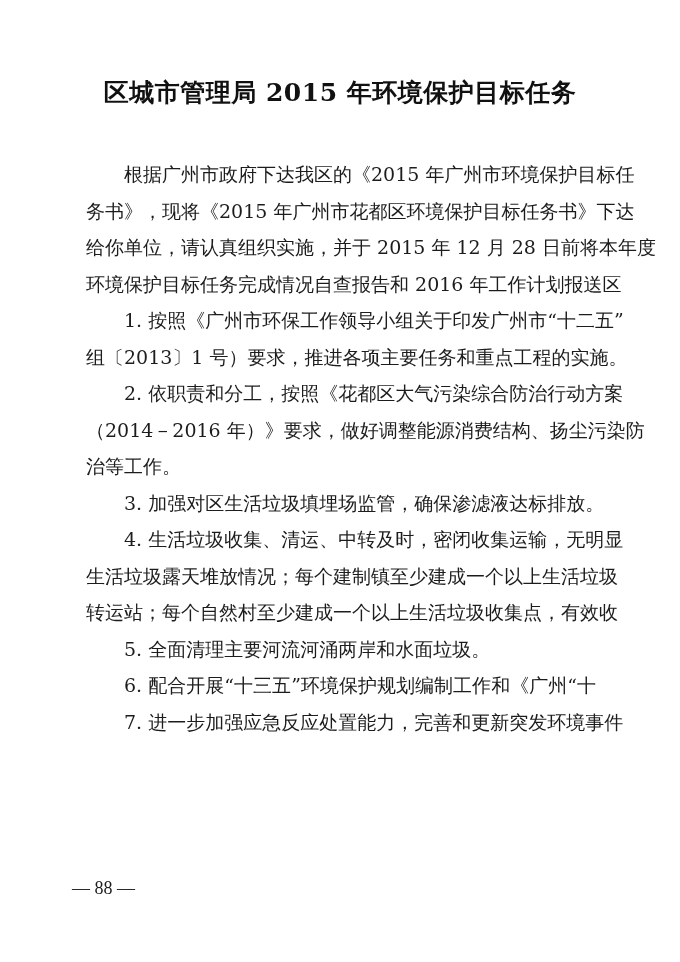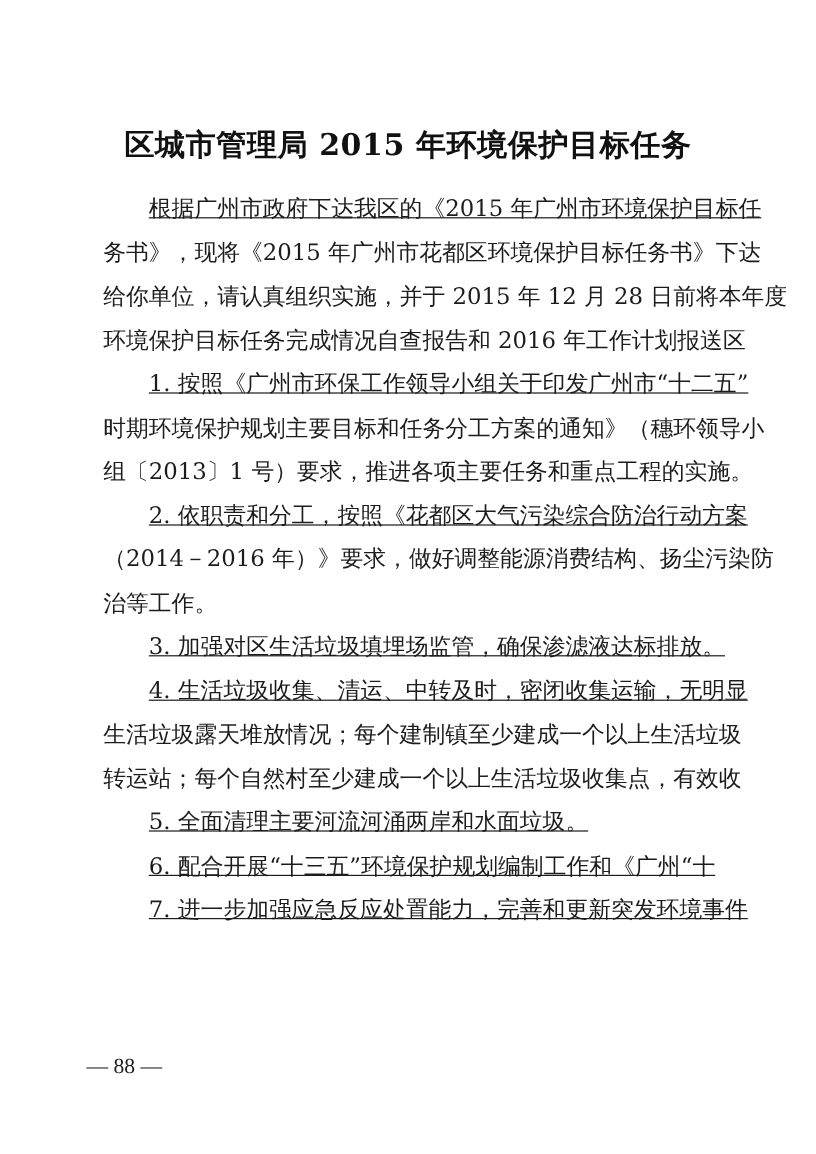--- a/index.html
+++ b/index.html
@@ -25,41 +25,39 @@
     position: absolute;
     left: 0;
     width: 680px;
     top: 76px;
     text-align: center;
     font-size: 25px;
     font-weight: bold;
     letter-spacing: 0.5px;
     color: #111;
     font-family: "DejaVu Serif", "Liberation Serif", serif;
-    margin-top: 28px;
   }
   .body-text {
     position: absolute;
     left: 86px;
     width: 510px;
     top: 156px;
   }
   .line {
     height: 36.5px;
     line-height: 36.5px;
     font-size: 19px;
     white-space: nowrap;
     text-align: justify;
     text-align-last: justify;
     letter-spacing: 0px;
     color: #1c1c1c;
   }
   .line.indent {
     padding-left: 38px;
-    text-decoration: underline;
   }
   .line.last {
     text-align-last: left;
   }
   .footer {
     position: absolute;
     left: 72px;
     top: 878px;
     font-size: 18px;
     font-family: "Liberation Serif", serif;
@@ -71,21 +69,20 @@
 
 <div class="page">
   <div class="title">区城市管理局 2015 年环境保护目标任务</div>
 
   <div class="body-text">
     <div class="line indent">根据广州市政府下达我区的《2015 年广州市环境保护目标任</div>
     <div class="line">务书》，现将《2015 年广州市花都区环境保护目标任务书》下达</div>
     <div class="line">给你单位，请认真组织实施，并于 2015 年 12 月 28 日前将本年度</div>
     <div class="line">环境保护目标任务完成情况自查报告和 2016 年工作计划报送区</div>
     <div class="line indent">1. 按照《广州市环保工作领导小组关于印发广州市“十二五”</div>
-    <div class="line">时期环境保护规划主要目标和任务分工方案的通知》（穗环领导小</div>
     <div class="line last">组〔2013〕1 号）要求，推进各项主要任务和重点工程的实施。</div>
     <div class="line indent">2. 依职责和分工，按照《花都区大气污染综合防治行动方案</div>
     <div class="line">（2014－2016 年）》要求，做好调整能源消费结构、扬尘污染防</div>
     <div class="line last">治等工作。</div>
     <div class="line indent last">3. 加强对区生活垃圾填埋场监管，确保渗滤液达标排放。</div>
     <div class="line indent">4. 生活垃圾收集、清运、中转及时，密闭收集运输，无明显</div>
     <div class="line">生活垃圾露天堆放情况；每个建制镇至少建成一个以上生活垃圾</div>
     <div class="line">转运站；每个自然村至少建成一个以上生活垃圾收集点，有效收</div>
     <div class="line indent last">5. 全面清理主要河流河涌两岸和水面垃圾。</div>
     <div class="line indent">6. 配合开展“十三五”环境保护规划编制工作和《广州“十</div>

